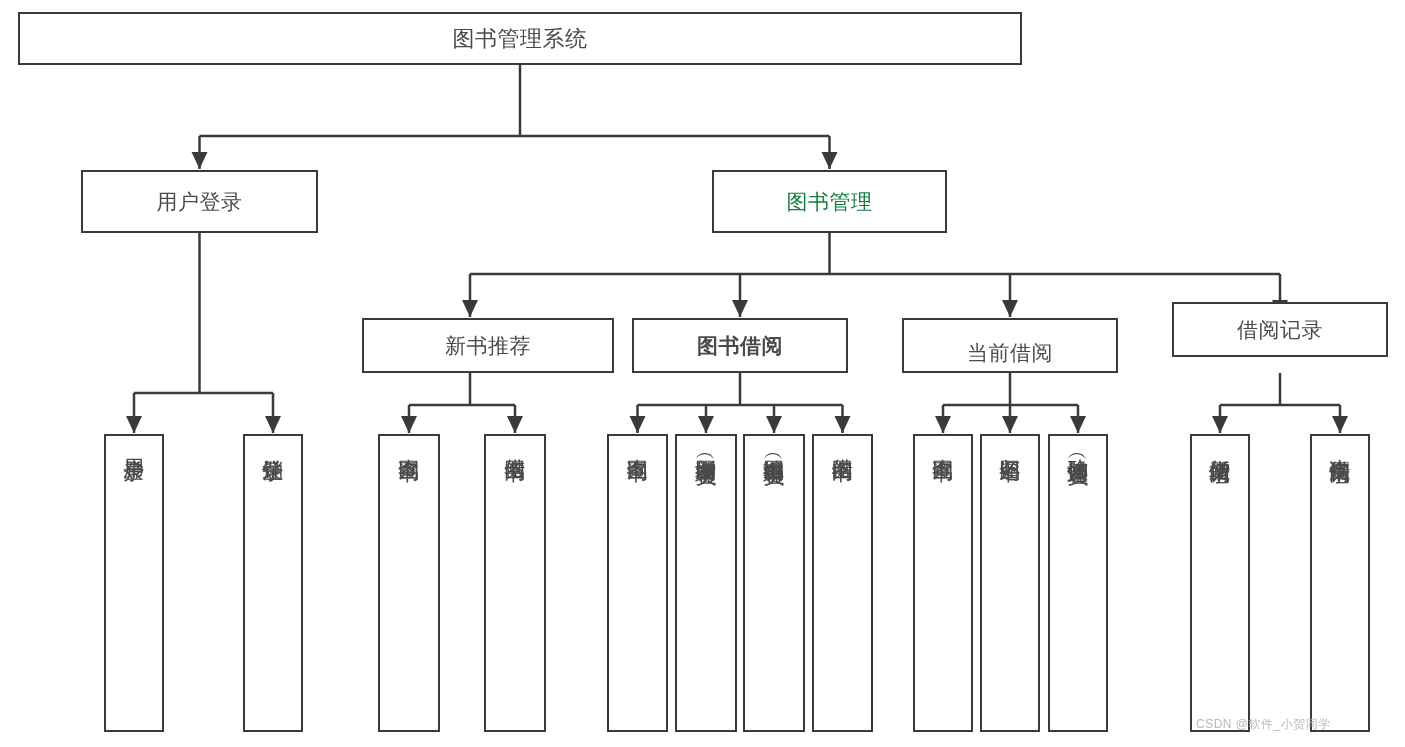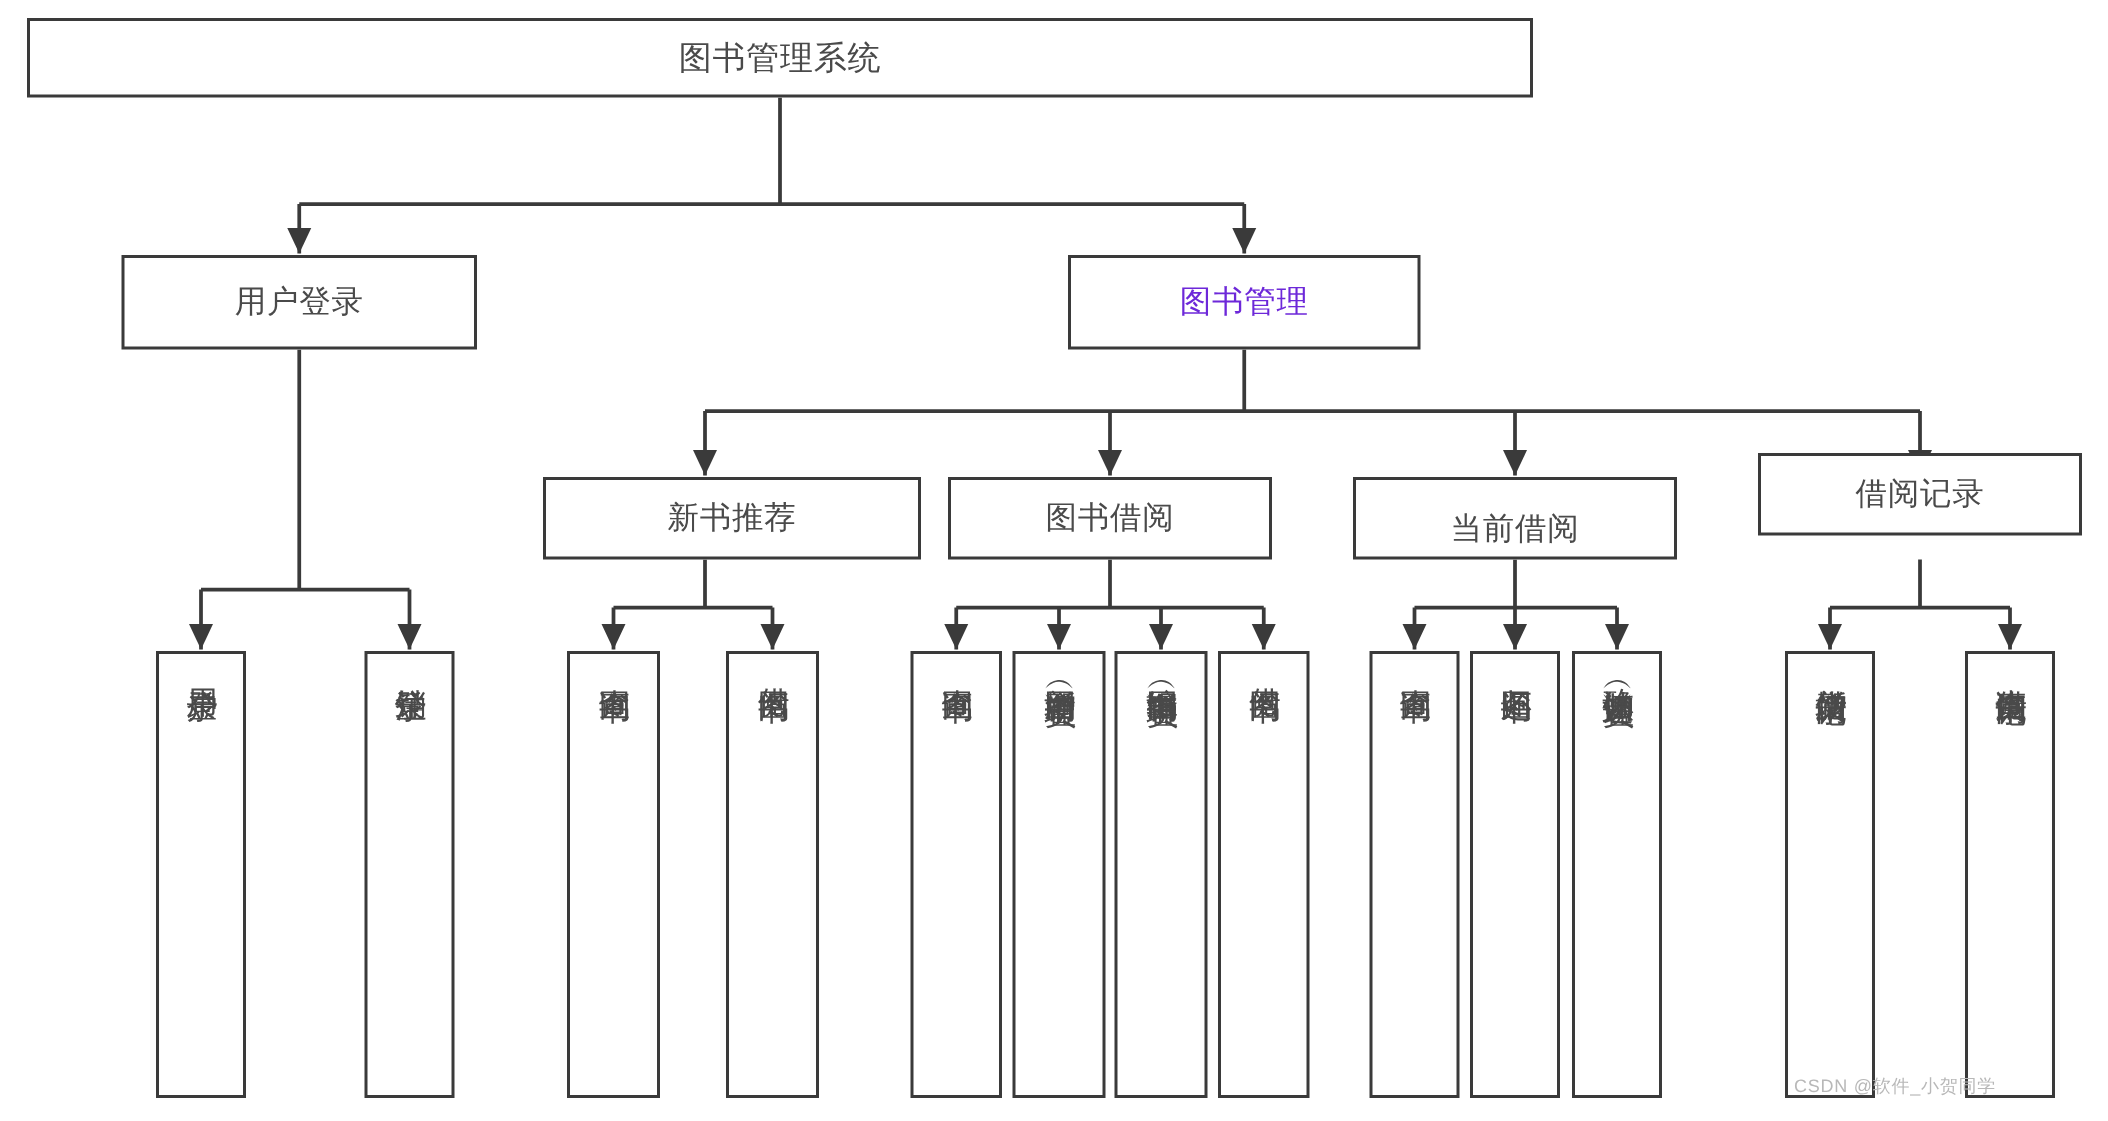--- a/index.html
+++ b/index.html
@@ -125,27 +125,27 @@
       <path d="M 1332 416 L 1348 416 L 1340 433 Z" fill="#3a3a3a"></path>
     </svg>
   <div id="nodes">
       <div class="node root" style="left: 18px; top: 12px; width: 1004px; height: 53px; border-color: rgb(58, 58, 58);">
         <span class="node-label" style="color: rgb(74, 74, 74);">图书管理系统</span>
       </div>
       <div class="node" style="left: 81px; top: 170px; width: 237px; height: 63px; border-color: rgb(58, 58, 58);">
         <span class="node-label" style="color: rgb(74, 74, 74);">用户登录</span>
       </div>
       <div class="node" style="left: 712px; top: 170px; width: 235px; height: 63px; border-color: rgb(58, 58, 58);">
-        <span class="node-label" style="color: #6d28d9;">图书管理</span>
+        <span class="node-label" style="color: #15803d;">图书管理</span>
       </div>
       <div class="node" style="left: 362px; top: 318px; width: 252px; height: 55px; border-color: rgb(58, 58, 58);">
         <span class="node-label" style="color: rgb(74, 74, 74);">新书推荐</span>
       </div>
       <div class="node" style="left: 632px; top: 318px; width: 216px; height: 55px; border-color: rgb(58, 58, 58);">
-        <span class="node-label" style="color: rgb(74, 74, 74);">图书借阅</span>
+        <span class="node-label" style="color: rgb(74, 74, 74); font-weight: bold;">图书借阅</span>
       </div>
       <div class="node" style="left: 902px; top: 318px; width: 216px; height: 55px; border-color: rgb(58, 58, 58);">
         <span class="node-label" style="color: rgb(74, 74, 74); margin-top: 14px;">当前借阅</span>
       </div>
       <div class="node" style="left: 1172px; top: 302px; width: 216px; height: 55px; border-color: rgb(58, 58, 58);">
         <span class="node-label" style="color: rgb(74, 74, 74);">借阅记录</span>
       </div>
       <div class="node vertical" style="left: 104px; top: 434px; width: 60px; height: 298px; border-color: rgb(58, 58, 58);">
         <span class="node-label" style="color: rgb(74, 74, 74);">用户登录</span>
       </div>

